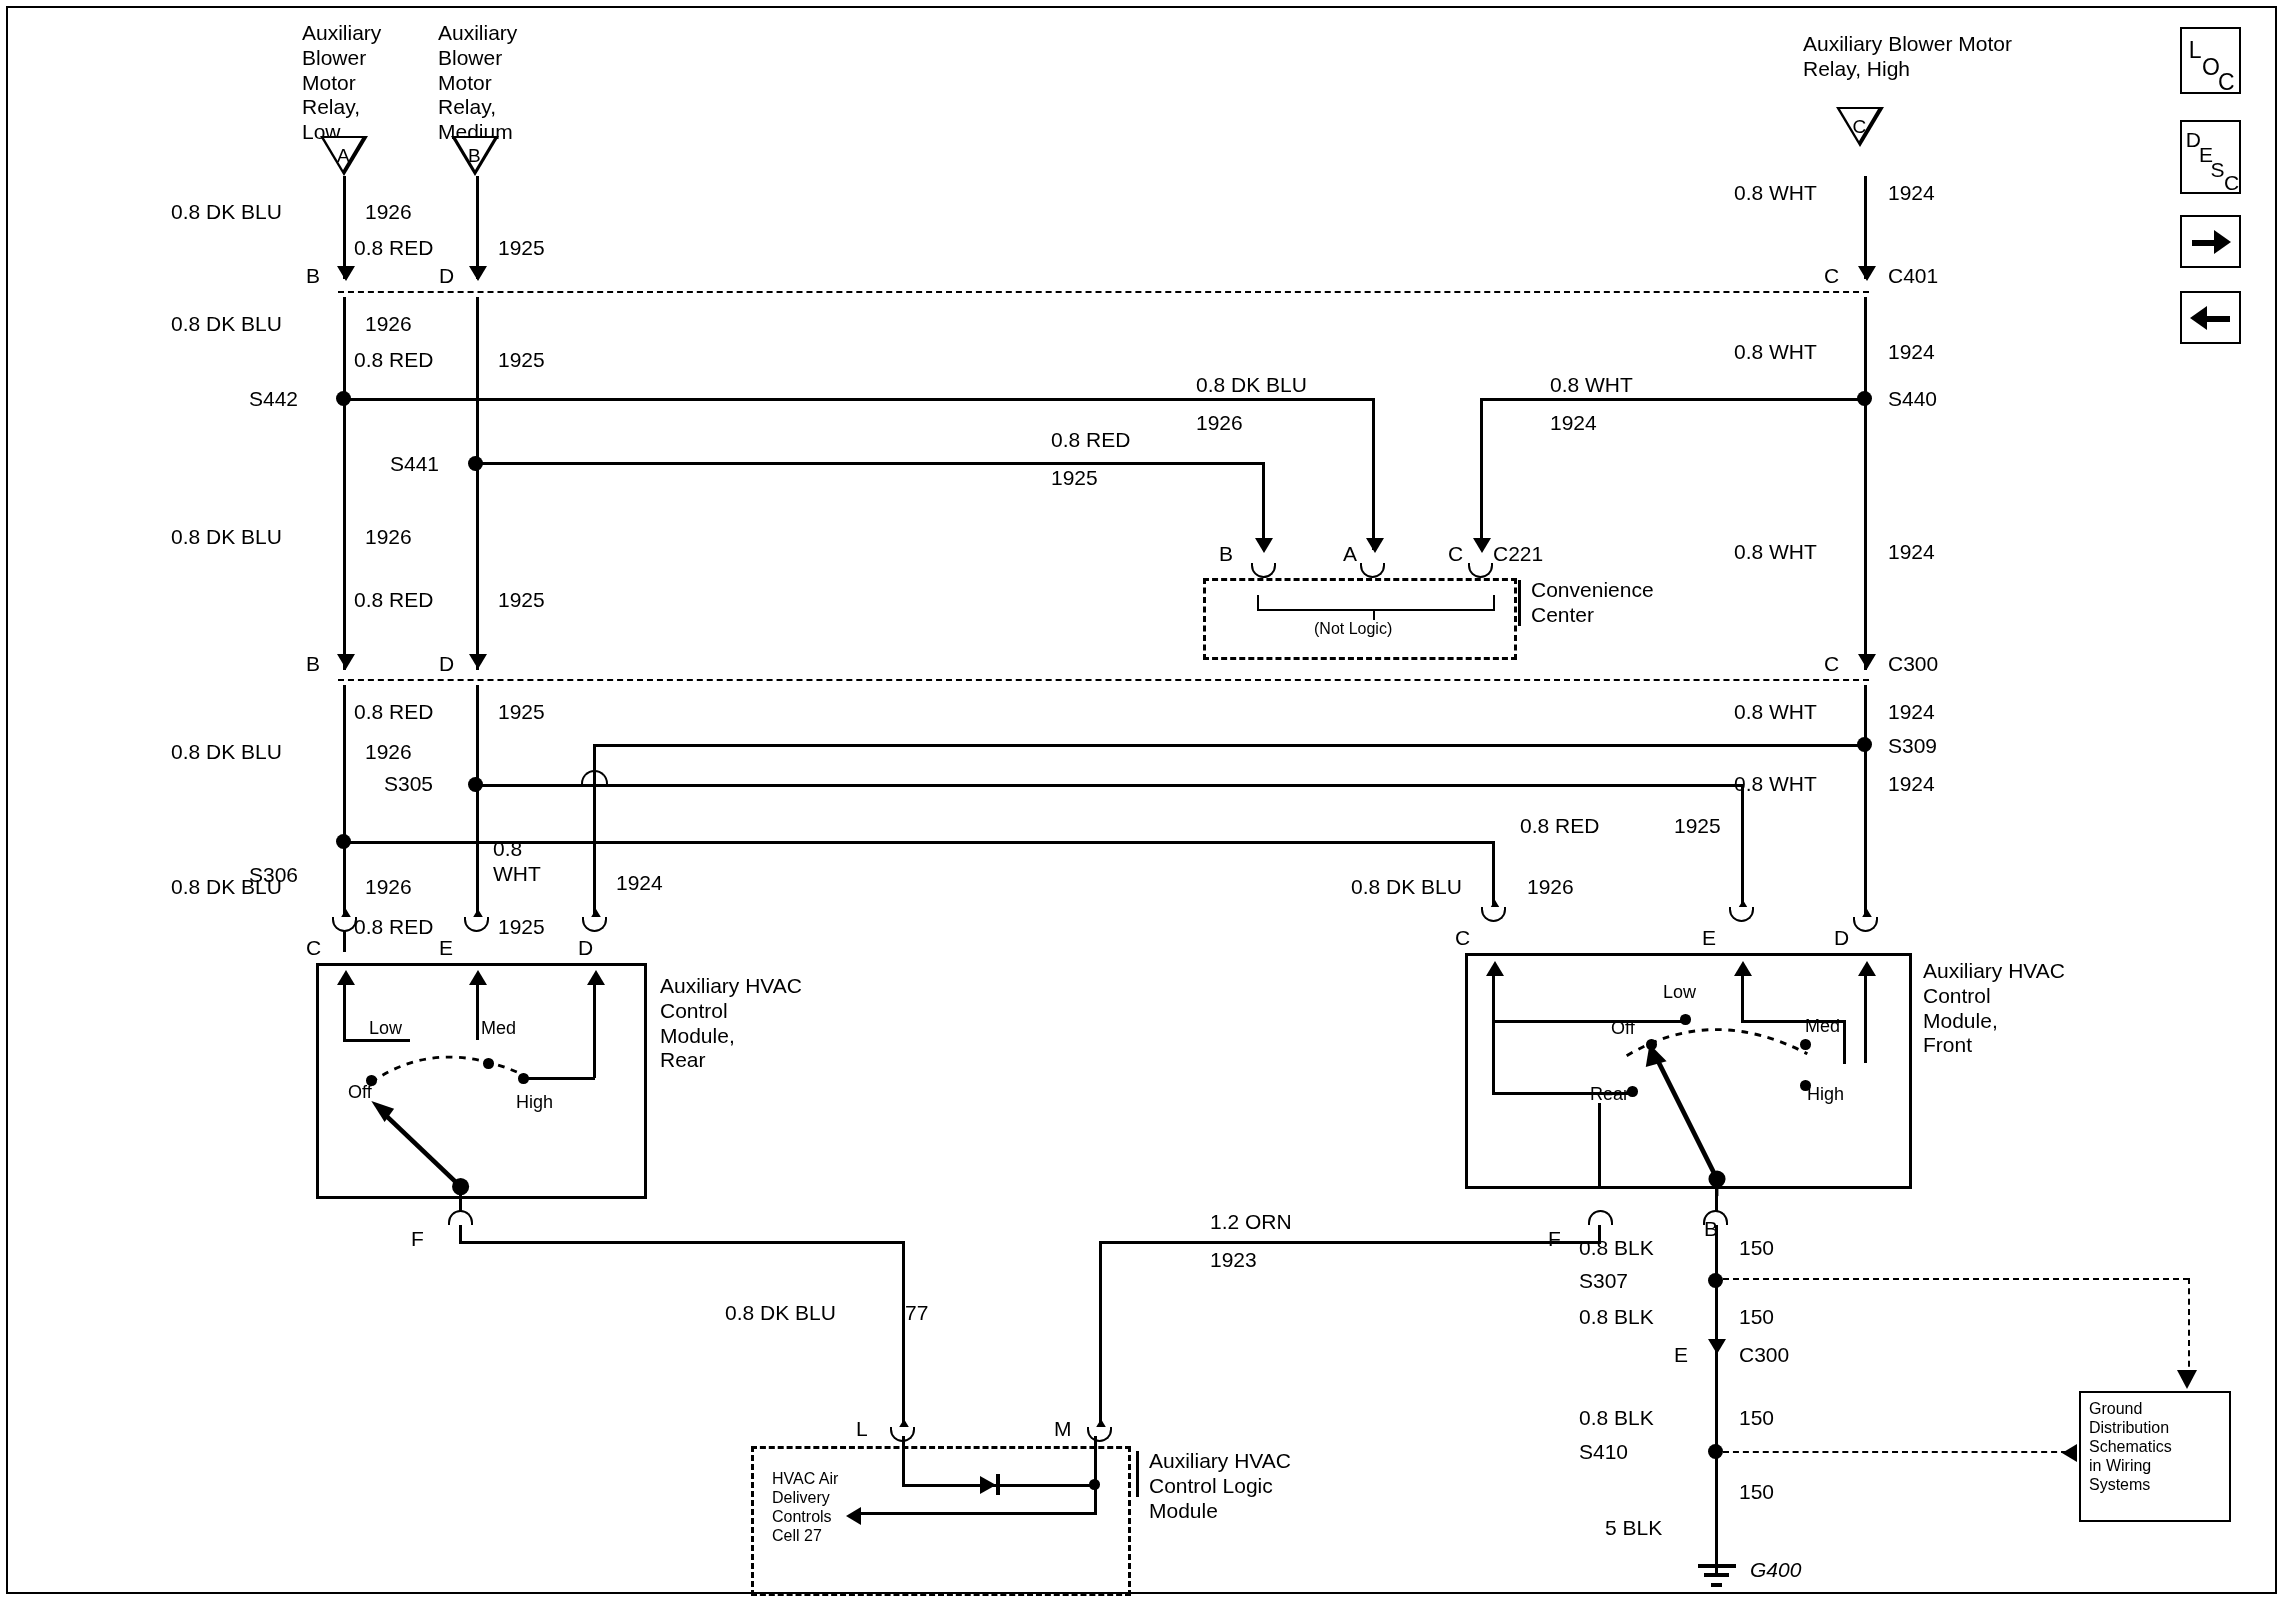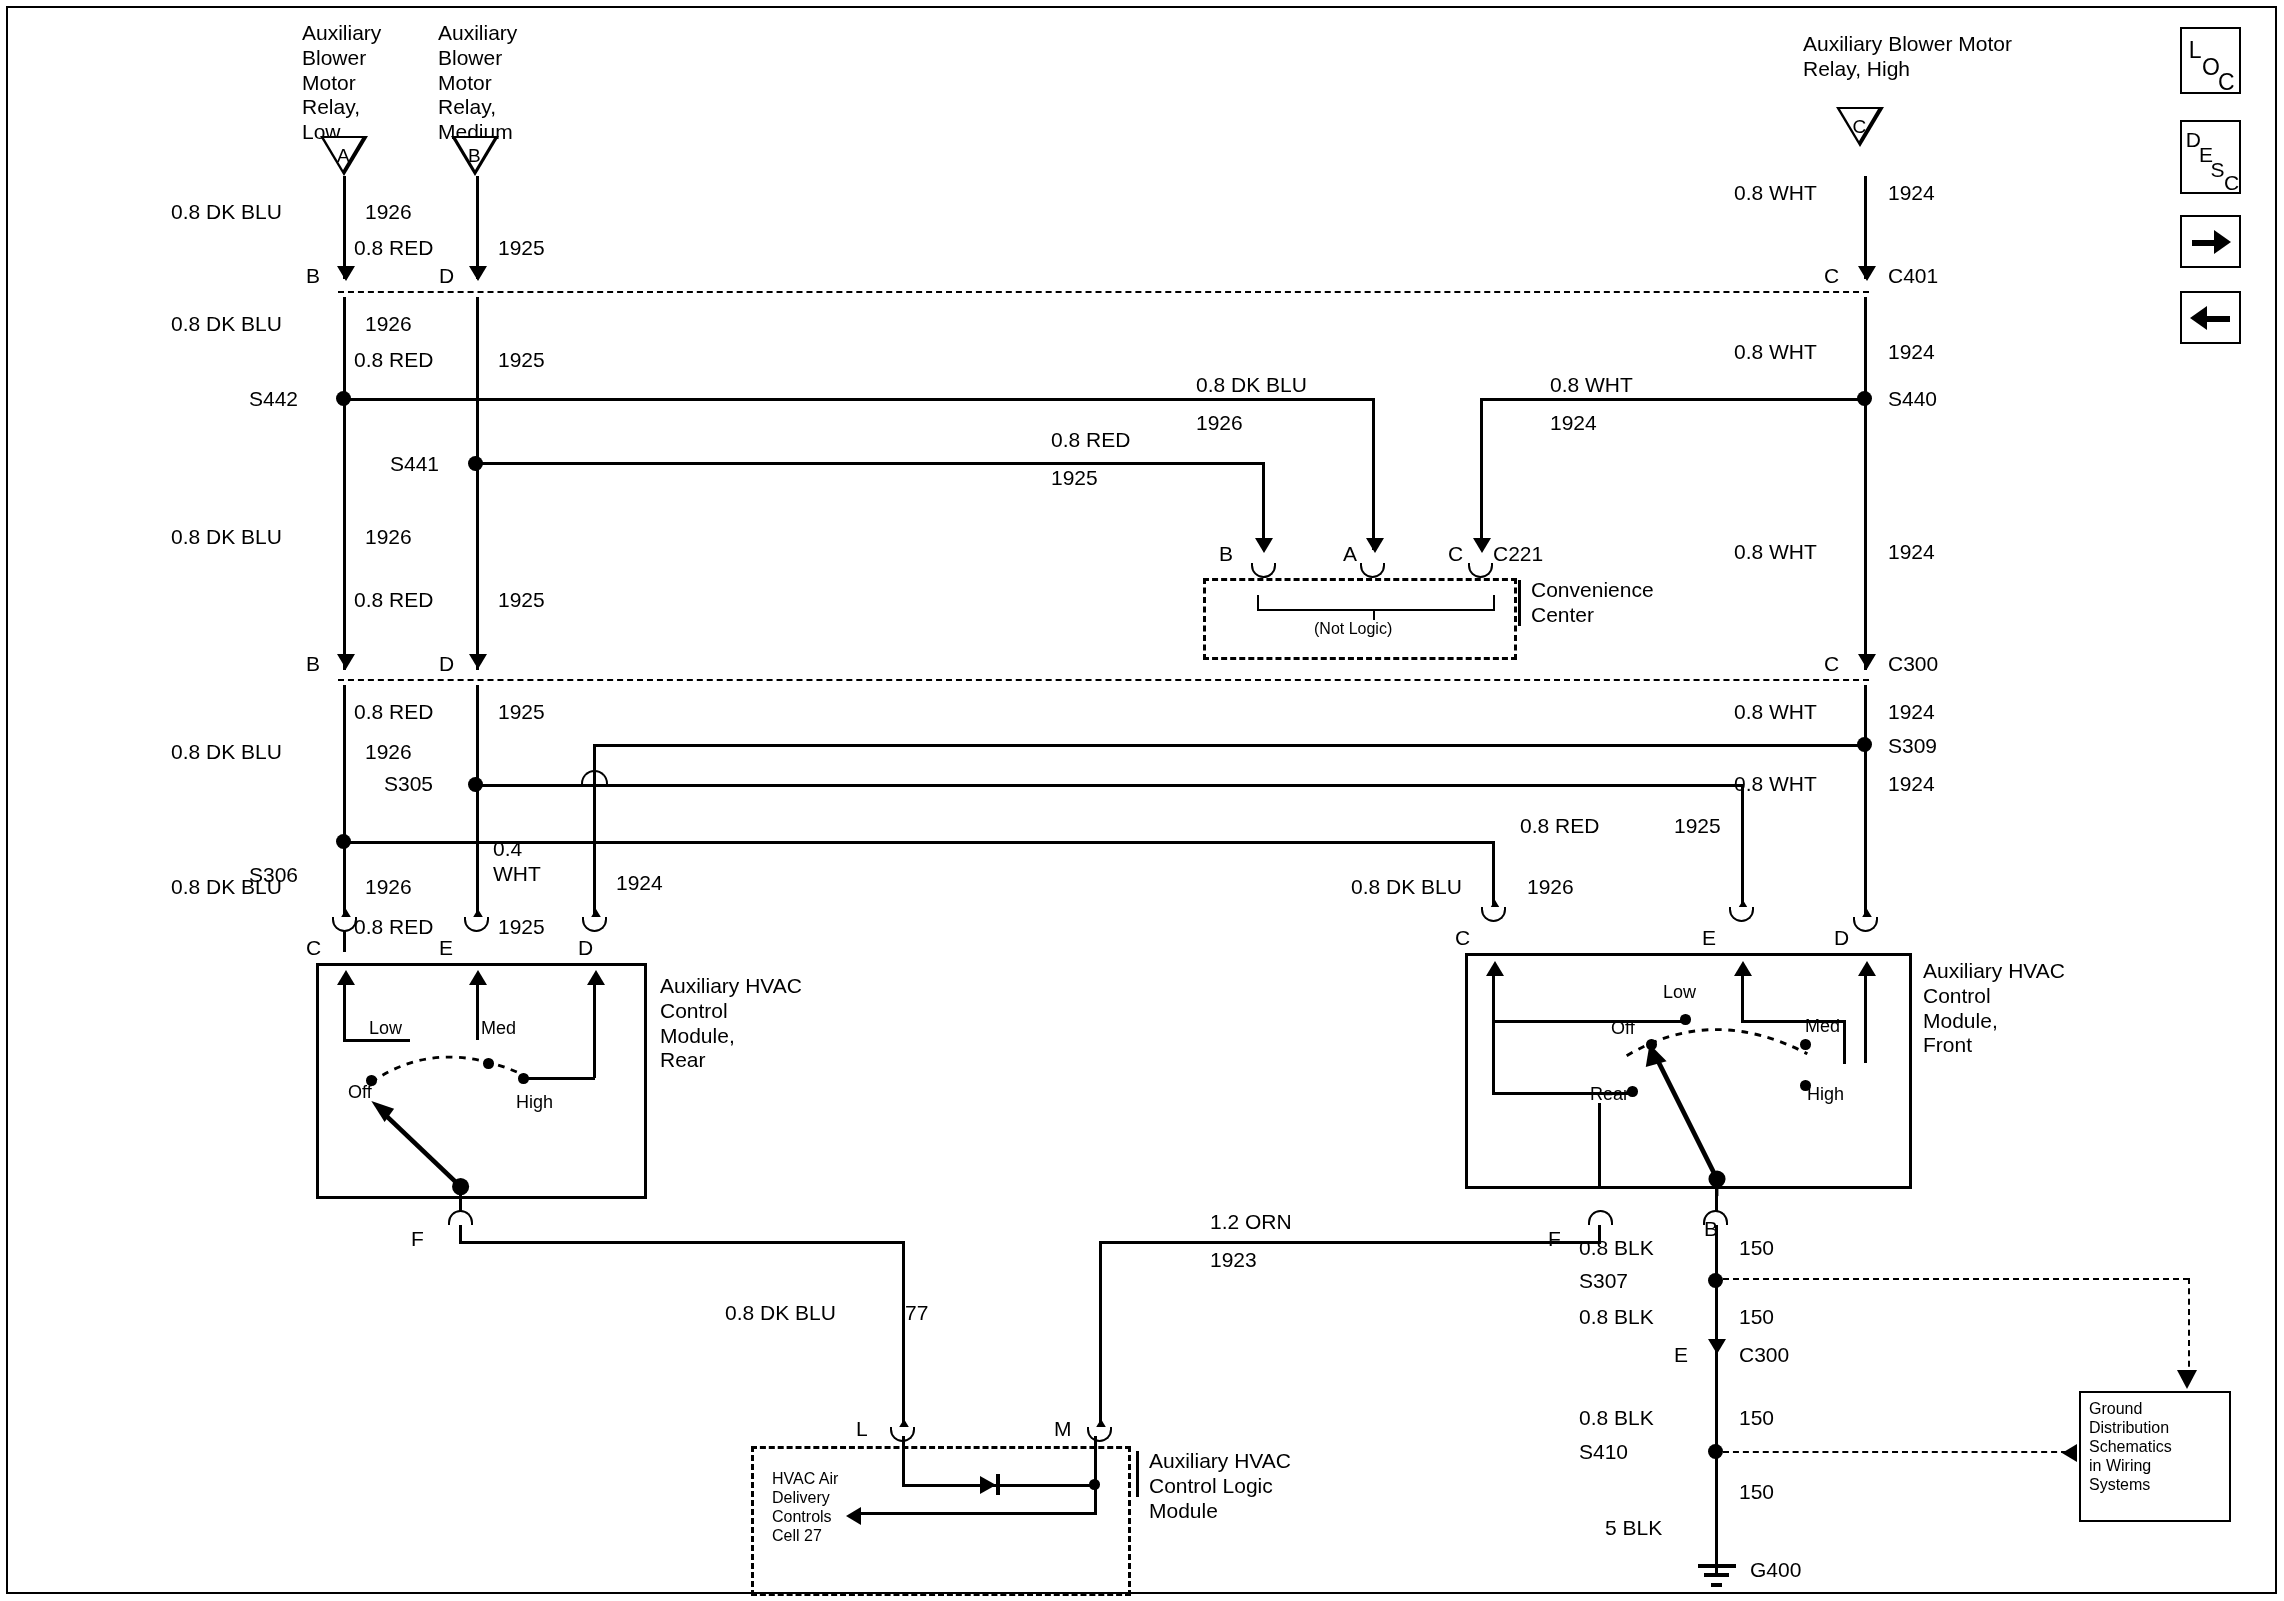--- a/index.html
+++ b/index.html
@@ -355,21 +355,21 @@
   <div class="vl" style="left:1492px; top:841px; height:72px;"></div>
   <div class="arw-u" style="left:1486px; top:900px;"></div>
   <div class="cup" style="left:1481px; top:907px;"></div>
   <div class="txt" style="left:1351px; top:875px;">0.8 DK BLU</div>
   <div class="txt" style="left:1527px; top:875px;">1926</div>
 
   <div class="txt" style="left:171px; top:875px;">0.8 DK BLU</div>
   <div class="txt" style="left:365px; top:875px;">1926</div>
   <div class="txt" style="left:354px; top:915px;">0.8 RED</div>
   <div class="txt" style="left:498px; top:915px;">1925</div>
-  <div class="txt" style="left:493px; top:837px;">0.4
+  <div class="txt" style="left:493px; top:837px;">0.8
 WHT</div>
   <div class="txt" style="left:616px; top:871px;">1924</div>
 
   <div class="txt" style="left:306px; top:936px;">C</div>
   <div class="txt" style="left:439px; top:936px;">E</div>
   <div class="txt" style="left:578px; top:936px;">D</div>
 
   <div class="box" style="left:316px; top:963px; width:331px; height:236px;"></div>
   <div class="txt" style="left:660px; top:974px;">Auxiliary HVAC
 Control
@@ -503,21 +503,21 @@
   <div class="txt" style="left:1579px; top:1406px;">0.8 BLK</div>
   <div class="txt" style="left:1739px; top:1406px;">150</div>
   <div class="dot" style="left:1708px; top:1444px;"></div>
   <div class="txt" style="left:1579px; top:1440px;">S410</div>
   <div class="txt" style="left:1605px; top:1480px;margin-top:36px;">5 BLK</div>
   <div class="txt" style="left:1739px; top:1480px;">150</div>
 
   <div class="gnd1" style="left:1698px; top:1564px;"></div>
   <div class="gnd2" style="left:1704px; top:1573px;"></div>
   <div class="gnd3" style="left:1711px; top:1583px;"></div>
-  <div class="txt" style="left:1750px; top:1558px;">G400</div>
+  <div class="txt" style="left:1750px; top:1558px;font-style:italic;">G400</div>
 
   <div class="hl-d" style="left:1723px; top:1278px; width:466px;"></div>
   <div class="vl-d" style="left:2188px; top:1278px; height:99px;"></div>
   <div style="position:absolute; left:2177px; top:1370px; width:0; height:0; border-left:10.5px solid transparent; border-right:10.5px solid transparent; border-top:19px solid #000;"></div>
   <div class="hl-d" style="left:1723px; top:1451px; width:354px;"></div>
   <div class="arw-l" style="left:2062px; top:1444px;"></div>
   <div class="box-thin" style="left:2079px; top:1391px; width:152px; height:131px; background:#fff;"></div>
   <div class="txt xs" style="left:2089px; top:1400px;">Ground
 Distribution
 Schematics

